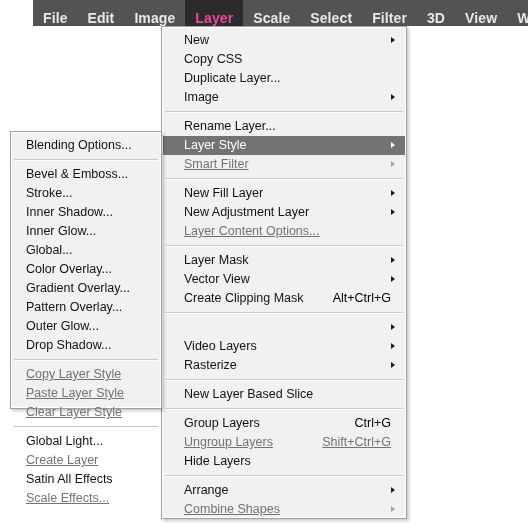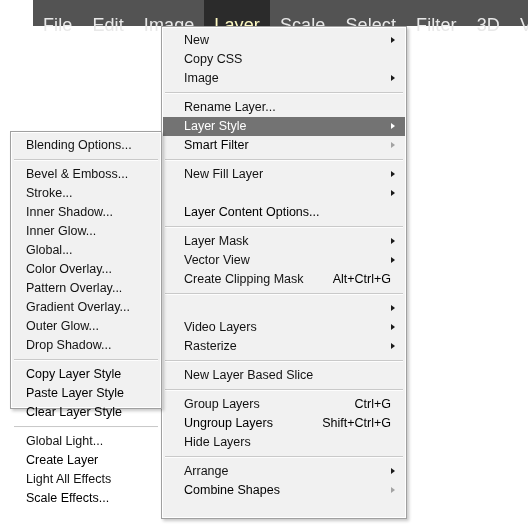--- a/index.html
+++ b/index.html
@@ -24,29 +24,30 @@
     height: 26px;
     background: #535353;
     display: flex;
     align-items: stretch;
   }
   .menubar-item {
     display: flex;
     align-items: center;
     justify-content: center;
     color: #e8e8e8;
-    font-size: 18px;
-    padding: 12px 10px;
+    font-size: 14px;
+    padding: 5px 10px;
     height: 100%;
     white-space: nowrap;
     letter-spacing: 0.1px;
+    font-weight: bold;
   }
   .menubar-item.active {
     background: #2b2b2b;
-    color: #fef9c3;
+    color: #ec4899;
   }
 
   
   .menu-panel {
     position: absolute;
     background: #f1f1f1;
     border: 1px solid #a0a0a0;
     box-sizing: border-box;
     box-shadow: 2px 2px 3px rgba(0,0,0,0.22);
   }
@@ -76,21 +77,22 @@
   .menu-row .shortcut {
     position: absolute;
     right: 14px;
     top: 0;
     line-height: 19px;
     font-size: 12.5px;
     color: #000000;
   }
   .menu-row.disabled .label,
   .menu-row.disabled .shortcut {
-    color: #000000;
+    color: #737373;
+    text-decoration: underline;
   }
   .menu-row .arrow {
     position: absolute;
     right: 10px;
     top: 6px;
     width: 0;
     height: 0;
     border-left: 4px solid #1a1a1a;
     border-top: 3.5px solid transparent;
     border-bottom: 3.5px solid transparent;
@@ -150,20 +152,23 @@
 <div id="layer-menu" class="menu-panel">
   <div class="menu-inner">
       <div class="menu-row">
         <span class="label">New</span>
         <span class="arrow"></span>
       </div>
       <div class="menu-row">
         <span class="label">Copy CSS</span>
       </div>
       <div class="menu-row">
+        <span class="label">Duplicate Layer...</span>
+      </div>
+      <div class="menu-row">
         <span class="label">Image</span>
         <span class="arrow"></span>
       </div>
       <div class="menu-sep"></div>
       <div class="menu-row">
         <span class="label">Rename Layer...</span>
       </div>
       <div class="menu-row highlight">
         <span class="label">Layer Style</span>
         <span class="arrow"></span>
@@ -171,20 +176,21 @@
       <div class="menu-row disabled">
         <span class="label">Smart Filter</span>
         <span class="arrow"></span>
       </div>
       <div class="menu-sep"></div>
       <div class="menu-row">
         <span class="label">New Fill Layer</span>
         <span class="arrow"></span>
       </div>
       <div class="menu-row">
+        <span class="label">New Adjustment Layer</span>
         <span class="arrow"></span>
       </div>
       <div class="menu-row disabled">
         <span class="label">Layer Content Options...</span>
       </div>
       <div class="menu-sep"></div>
       <div class="menu-row">
         <span class="label">Layer Mask</span>
         <span class="arrow"></span>
       </div>
@@ -254,26 +260,26 @@
       <div class="menu-row">
         <span class="label">Inner Glow...</span>
       </div>
       <div class="menu-row">
         <span class="label">Global...</span>
       </div>
       <div class="menu-row">
         <span class="label">Color Overlay...</span>
       </div>
       <div class="menu-row">
+        <span class="label">Gradient Overlay...</span>
+      </div>
+      <div class="menu-row">
         <span class="label">Pattern Overlay...</span>
       </div>
       <div class="menu-row">
-        <span class="label">Gradient Overlay...</span>
-      </div>
-      <div class="menu-row">
         <span class="label">Outer Glow...</span>
       </div>
       <div class="menu-row">
         <span class="label">Drop Shadow...</span>
       </div>
       <div class="menu-sep"></div>
       <div class="menu-row disabled">
         <span class="label">Copy Layer Style</span>
       </div>
       <div class="menu-row disabled">
@@ -283,19 +289,19 @@
         <span class="label">Clear Layer Style</span>
       </div>
       <div class="menu-sep"></div>
       <div class="menu-row">
         <span class="label">Global Light...</span>
       </div>
       <div class="menu-row disabled">
         <span class="label">Create Layer</span>
       </div>
       <div class="menu-row">
-        <span class="label">Light All Effects</span>
+        <span class="label">Satin All Effects</span>
       </div>
       <div class="menu-row disabled">
         <span class="label">Scale Effects...</span>
       </div>
     </div>
 </div>
 
 </body></html>

